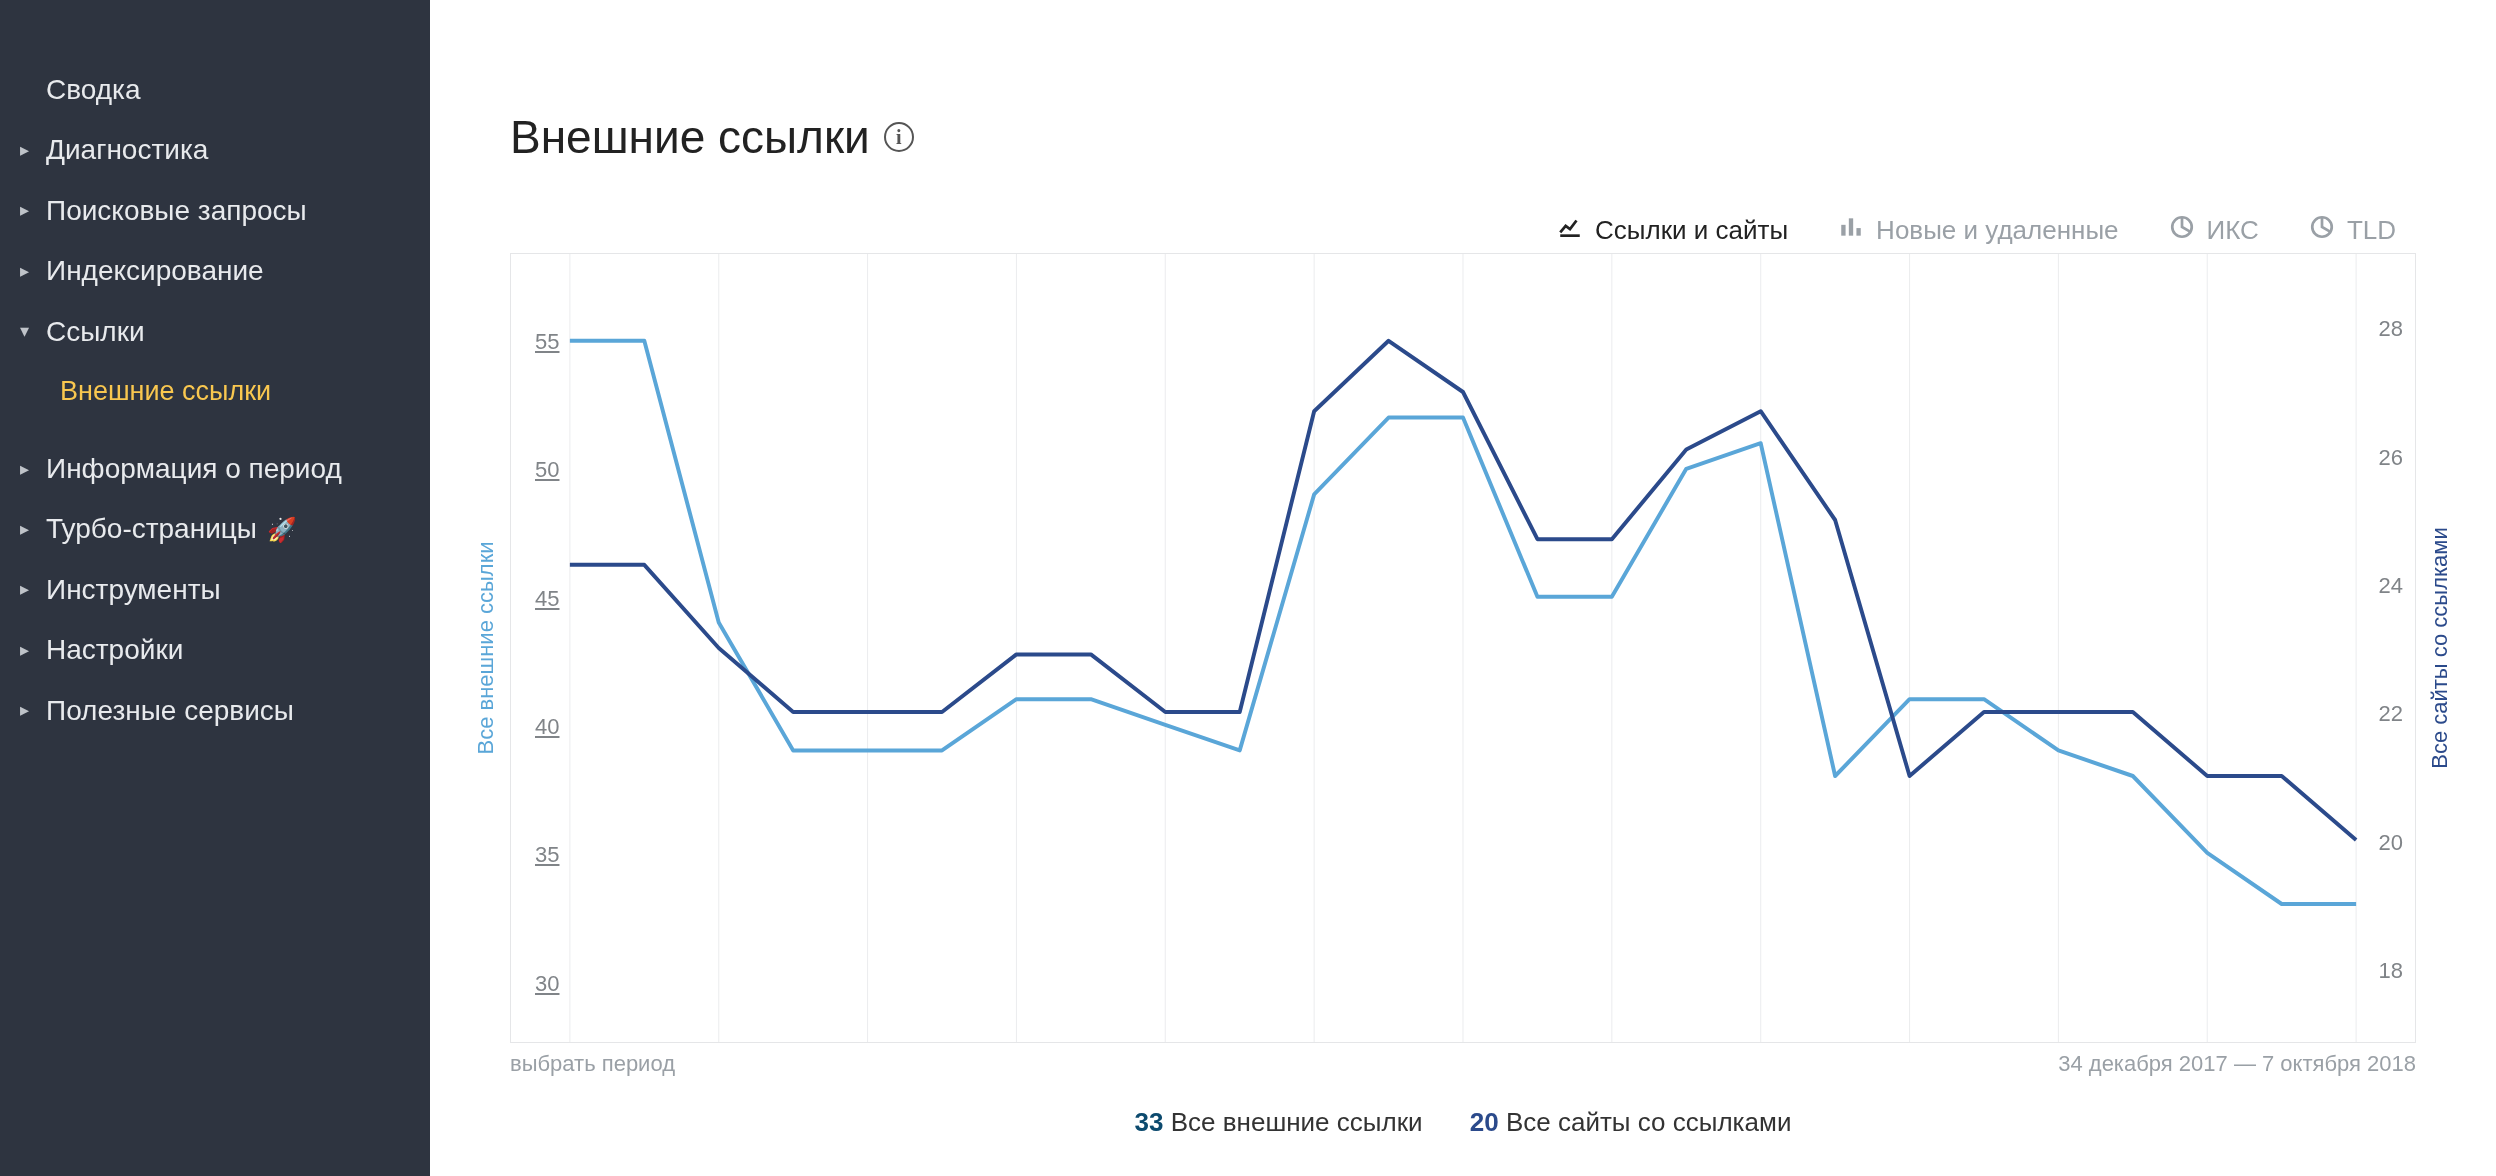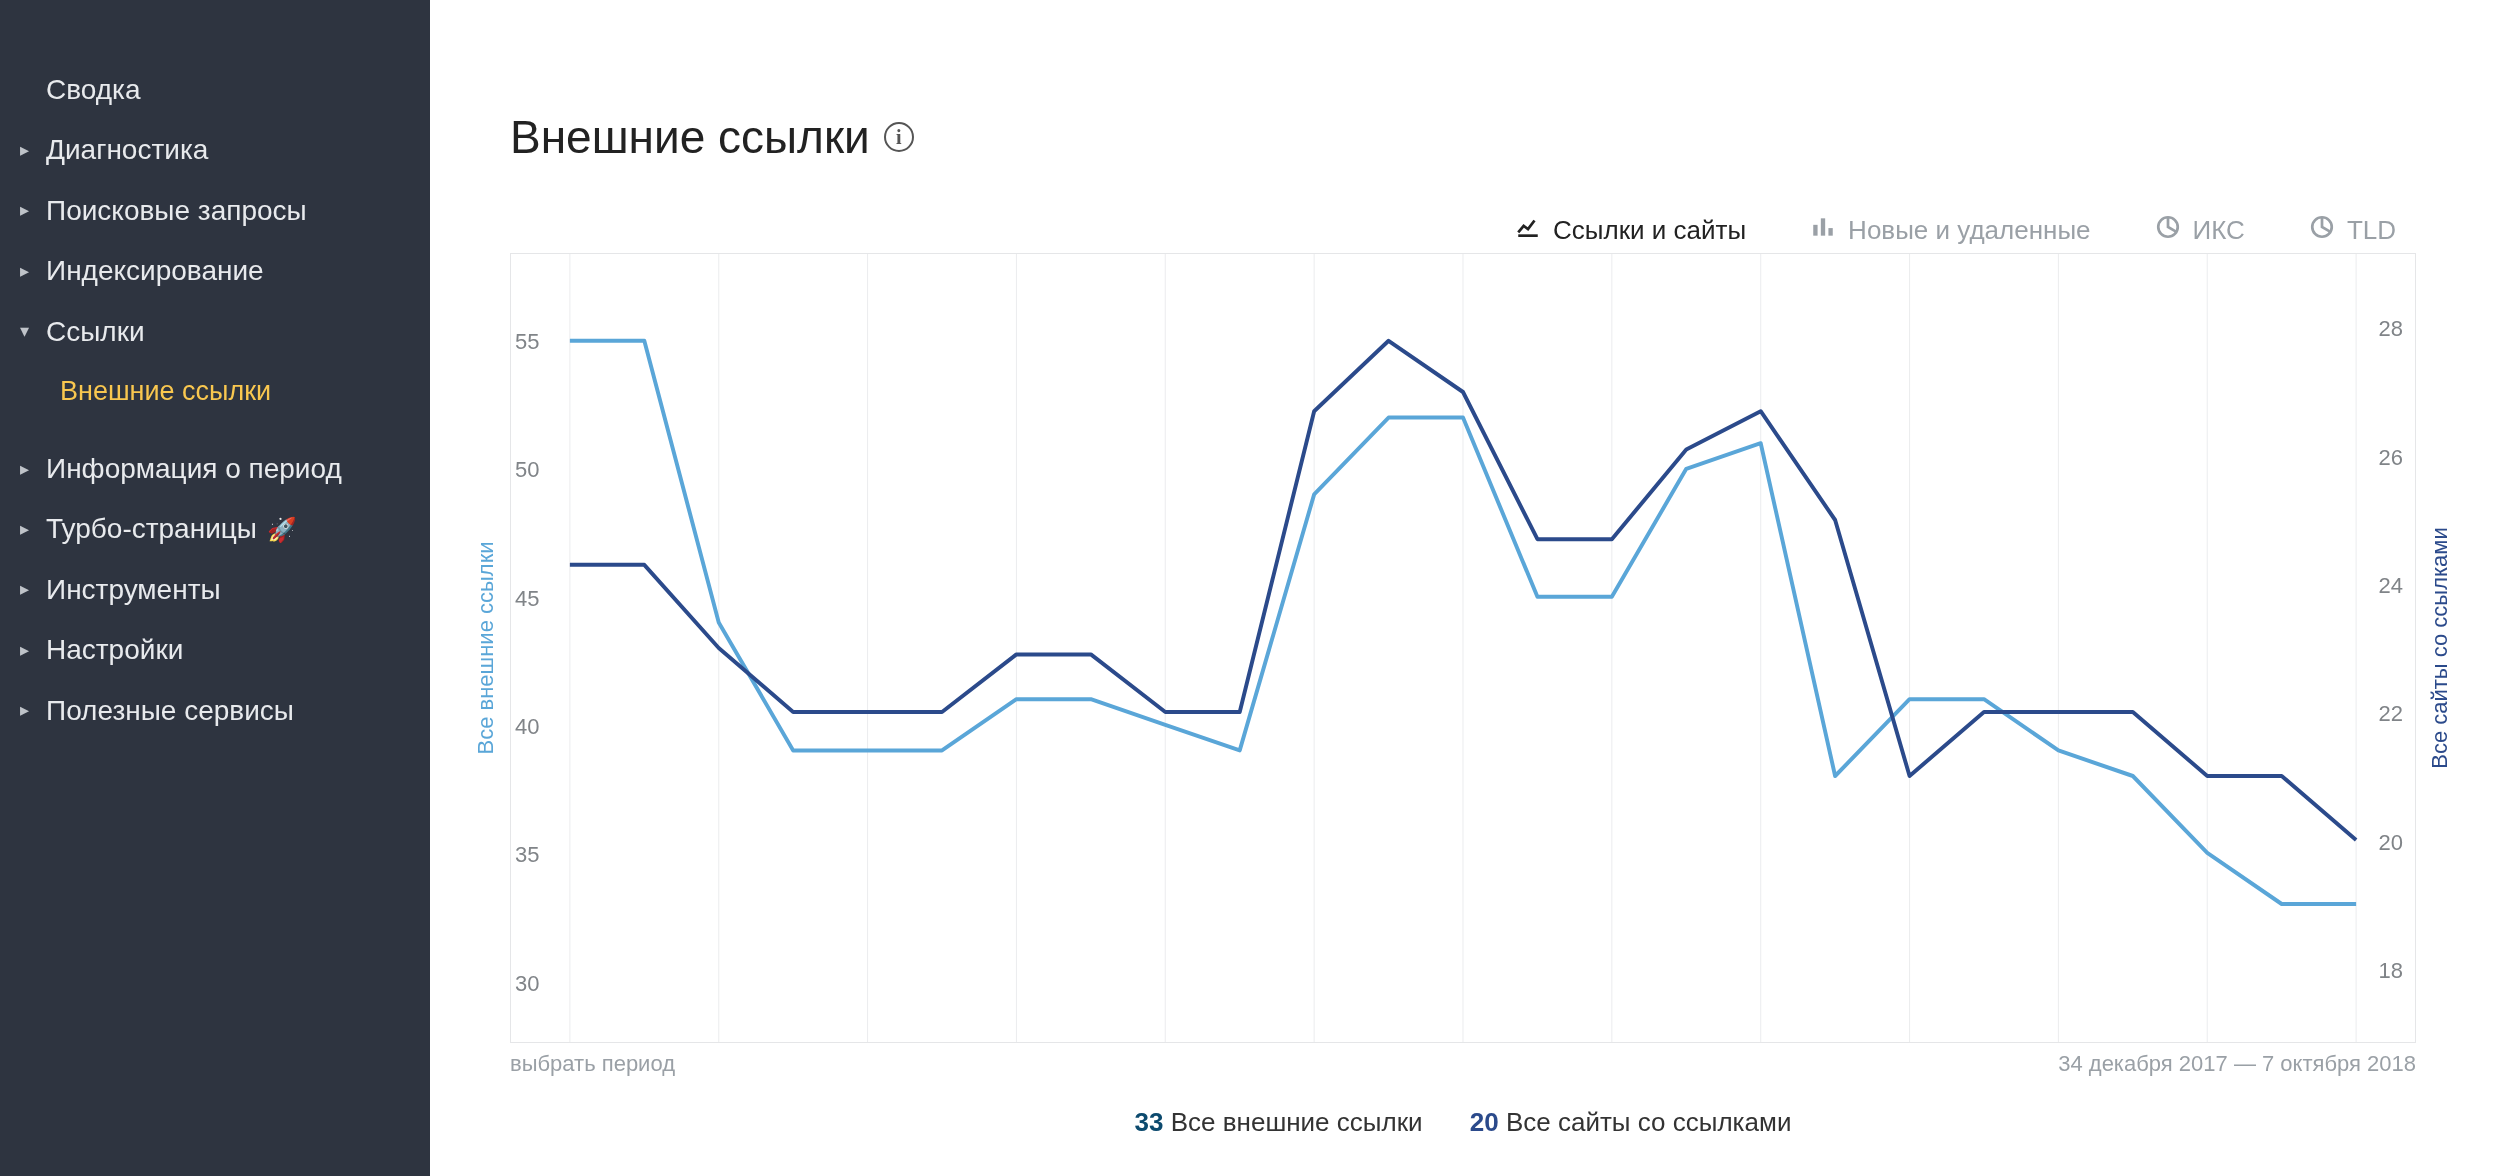--- a/index.html
+++ b/index.html
@@ -73,21 +73,21 @@
     font-size: 20px;
     font-weight: bold;
     font-family: "Times New Roman", serif;
     margin-left: 14px;
     color: #555;
   }
 
   .tabs {
     display: flex;
     justify-content: flex-end;
-    gap: 64px;
+    gap: 50px;
     margin-bottom: 6px;
     padding-right: 20px;
   }
   .tab {
     display: flex;
     align-items: center;
     gap: 12px;
     font-size: 26px;
     color: #9aa0a6;
     cursor: pointer;
@@ -131,21 +131,21 @@
   .legend .v1 { color: #0c4a6e; font-weight: 700; margin-top: 31px; }
   .legend .t1 { color: #333; }
   .legend .v2 { color: #2b4a8b; font-weight: 700; margin-left: 40px; }
   .legend .t2 { color: #333; }
 
   .ytick-left, .ytick-right {
     position: absolute;
     font-size: 22px;
     color: #808488;
   }
-  .ytick-left { left: 4px; text-align: center; }
+  .ytick-left { left: 24px; text-align: center; text-decoration: underline; }
   .ytick-right { right: 12px; text-align: right; }
 </style>
 </head>
 <body>
 
 <div class="sidebar" id="sidebar">
     <div class="sidebar-item">
       <span class="caret none">▸</span>
       <span>Сводка</span>
     </div>

